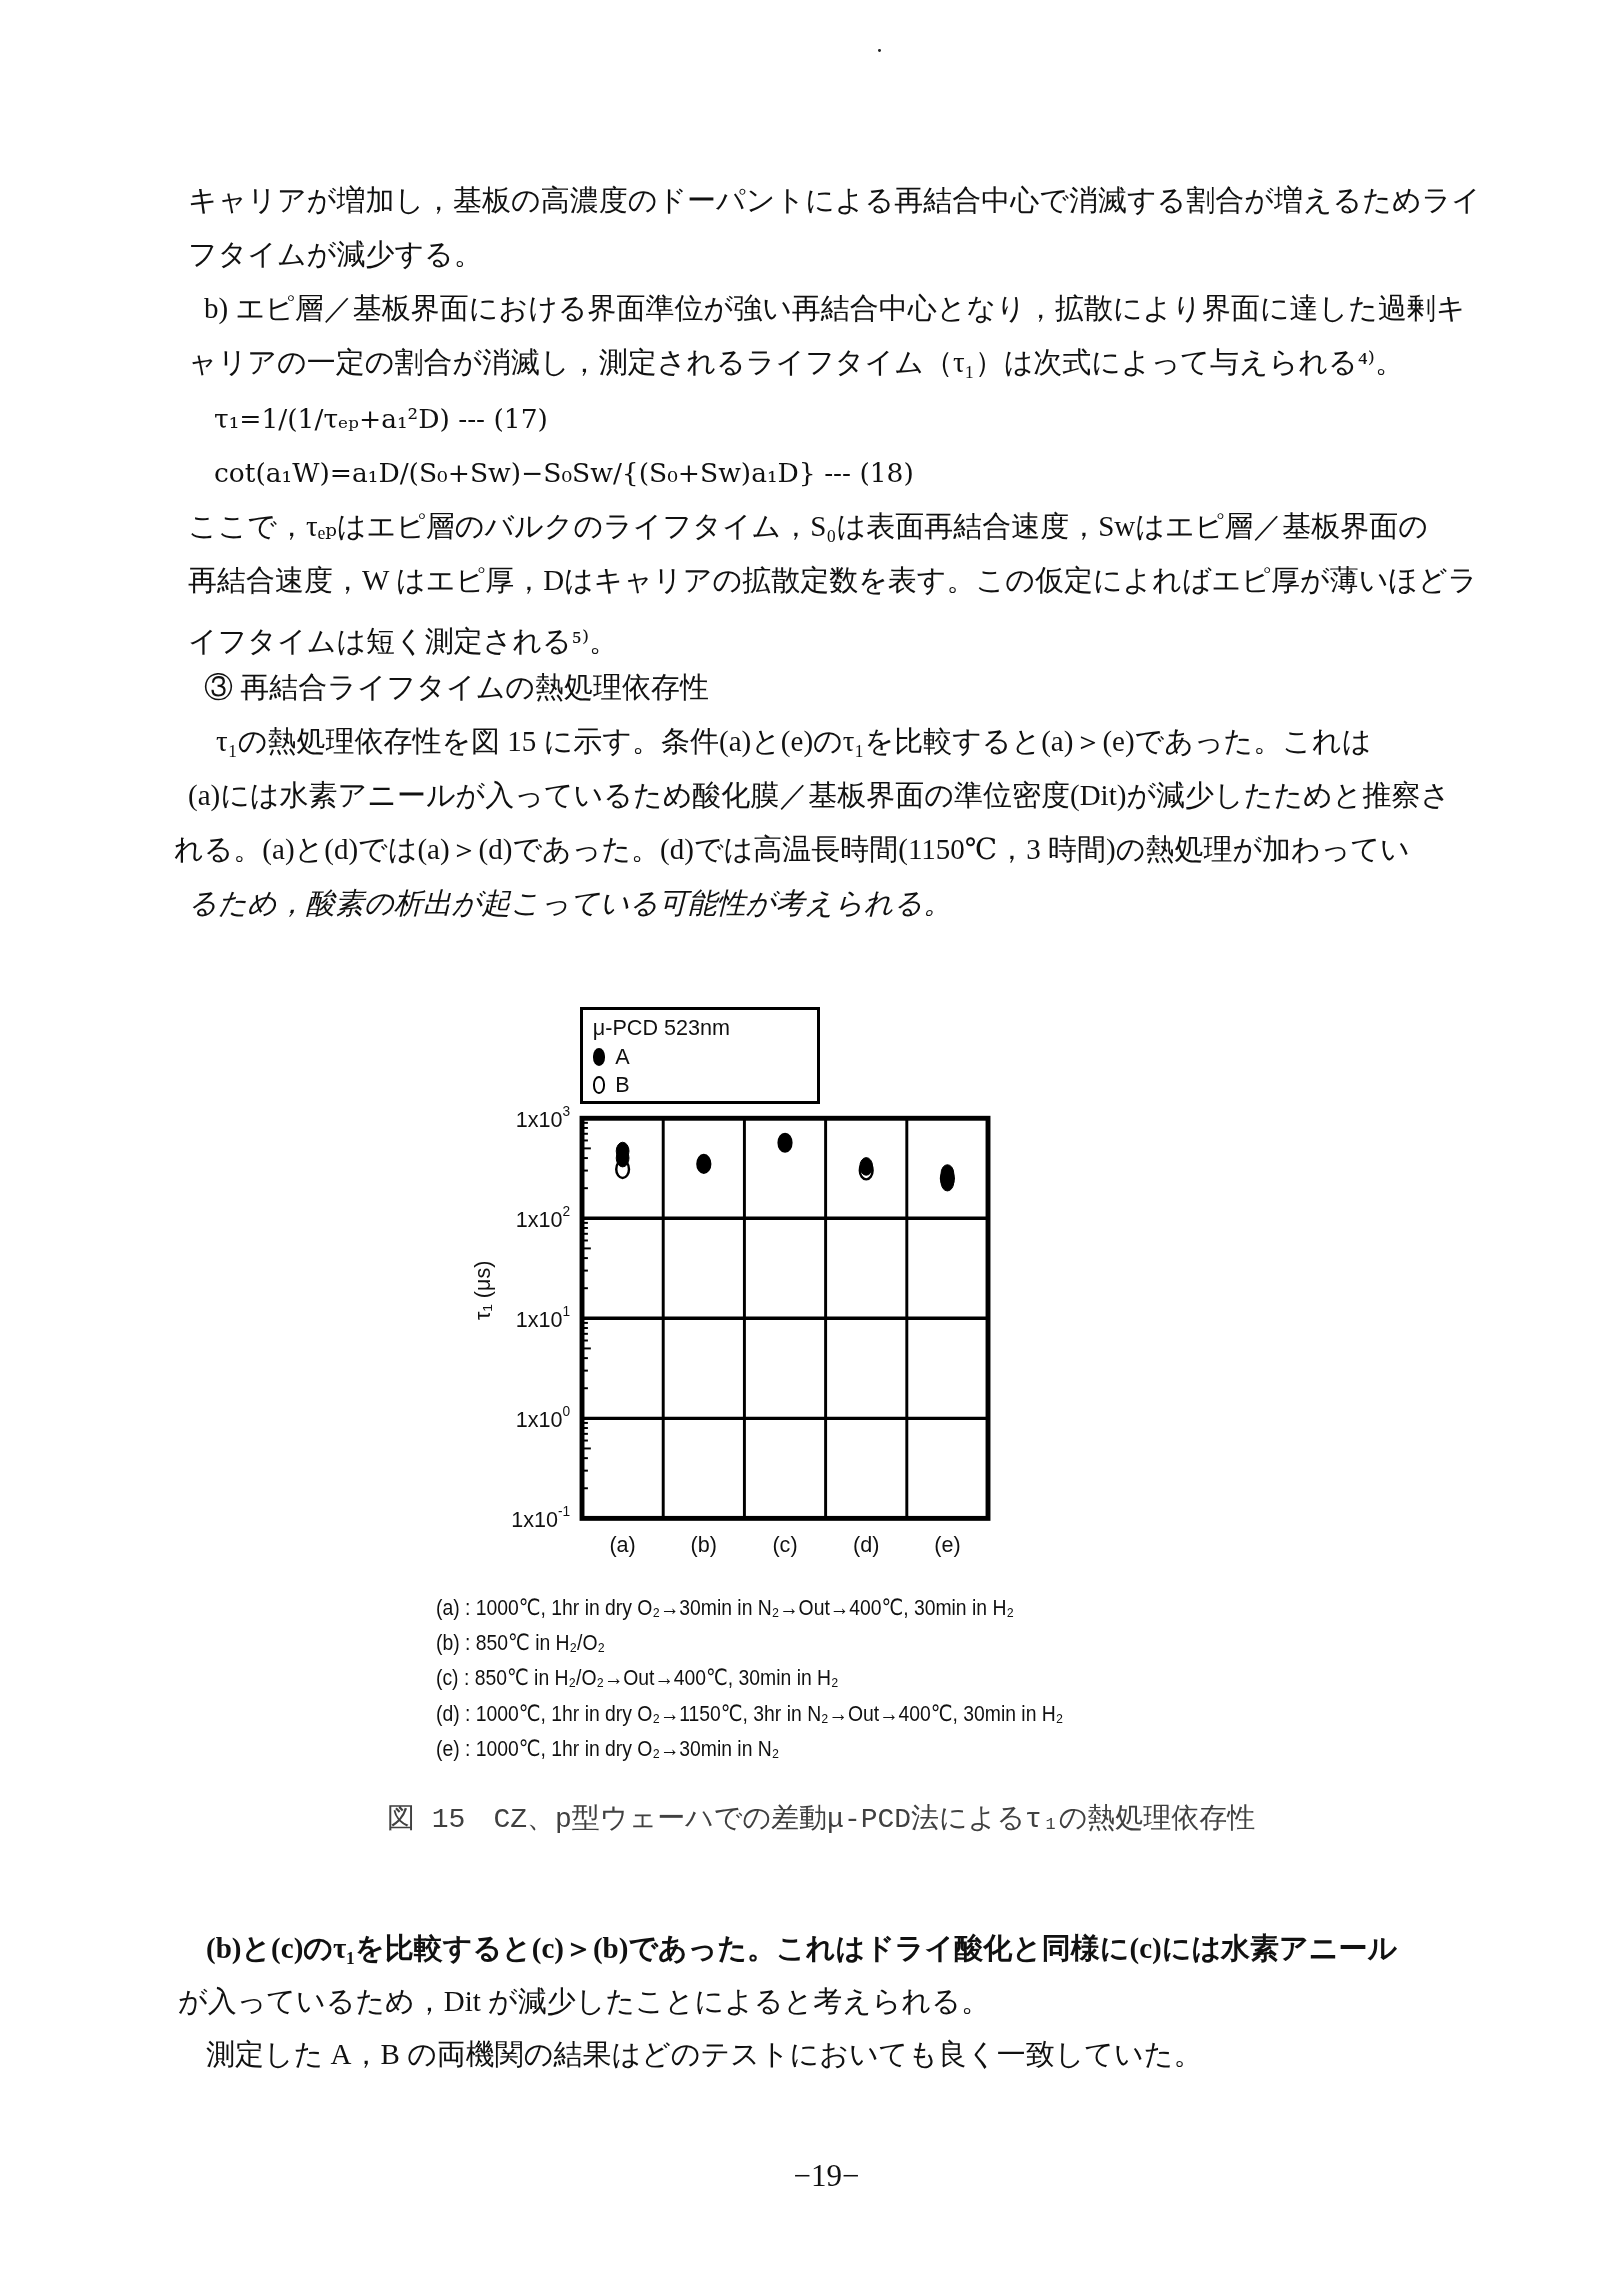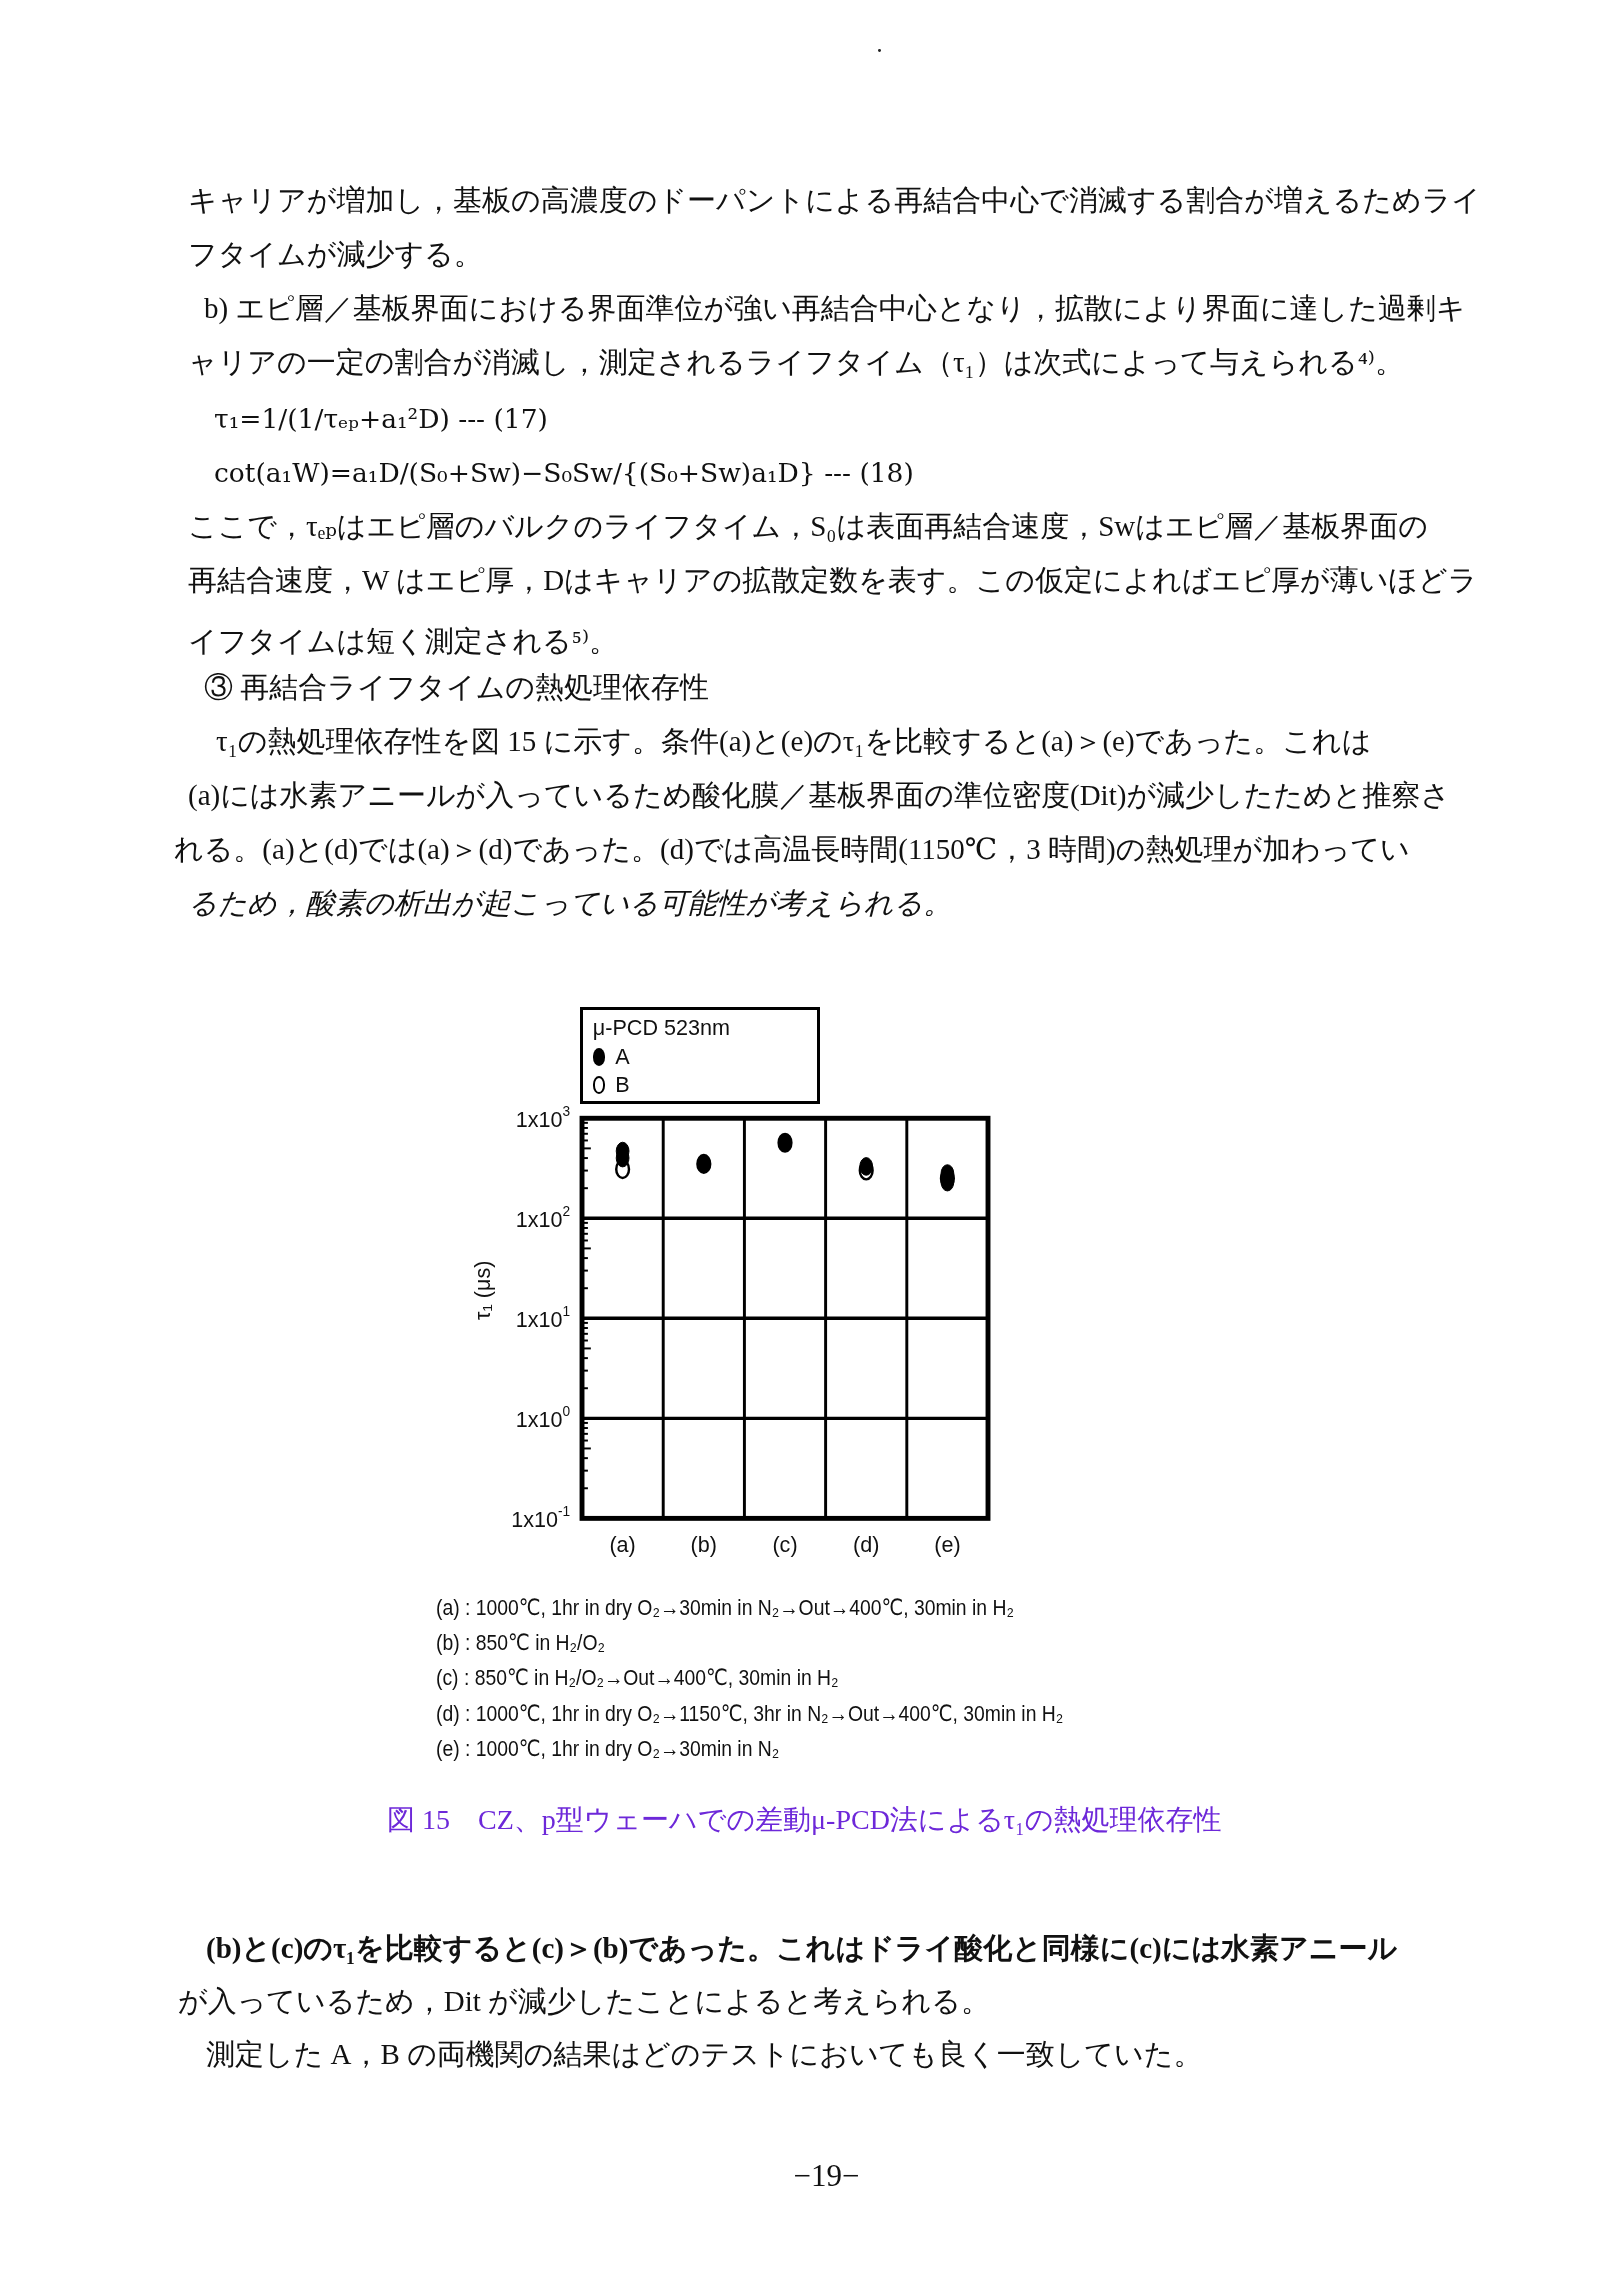--- a/index.html
+++ b/index.html
@@ -1,20 +1,20 @@
 <!DOCTYPE html>
 <html><head>
 <meta charset="utf-8">
 <style>
   html, body { margin: 0; padding: 0; background: #ffffff; }
   body { width: 1621px; height: 2294px; position: relative; overflow: hidden; color: #111; }
   .ln { position: absolute; white-space: nowrap; font-family: "Liberation Serif", "DejaVu Serif", serif; font-size: 29px; line-height: 35px; height: 35px; color: #111; }
   .eq { font-family: "DejaVu Serif", "Liberation Serif", serif; font-size: 26.5px; }
   .cap { position: absolute; white-space: nowrap; font-family: "Liberation Sans", "DejaVu Sans", sans-serif; font-size: 22.5px; line-height: 27.4px; height: 27.4px; color: #111; transform: scaleX(0.86); transform-origin: left center; }
-  .figcap { position: absolute; white-space: nowrap; font-family: Liberation Serif, serif; font-size: 28px; line-height: 35px; color: #6d28d9; }
+  .figcap { position: absolute; white-space: nowrap; font-family: Liberation Mono, monospace; font-size: 28px; line-height: 35px; color: #404040; }
   .pagenum { position: absolute; left: 0; width: 1653px; text-align: center; top: 2158px; font-family: "Liberation Serif", "DejaVu Serif", serif; font-size: 31px; line-height: 35px; }
   .legend { position: absolute; left: 580px; top: 1007px; width: 206px; height: 91px; border: 3.9px solid #000; background: #fff; font-family: "Liberation Sans", "DejaVu Sans", sans-serif; font-size: 21.6px; line-height: 27.4px; padding-left: 28px; }
   .legend .title { position: absolute; left: 9.8px; top: 3.9px; white-space: nowrap; }
   .legend .row { position: absolute; left: 9.8px; white-space: nowrap; display: flex; align-items: center; }
   .legend .dot { display: inline-block; width: 12.7px; height: 17.6px; border-radius: 50%; margin-right: 9.8px; box-sizing: border-box; }
   .legend .dot.filled { background: #000; }
   .legend .dot.open { background: #fff; border: 2px solid #000; }
   #chart-svg { position: absolute; left: 431px; top: 980px; }
   #chart-svg text { font-family: "Liberation Sans", "DejaVu Sans", sans-serif; fill: #111; }
   .speck { position: absolute; width: 2.9px; height: 2.9px; background: #222; border-radius: 50%; }

